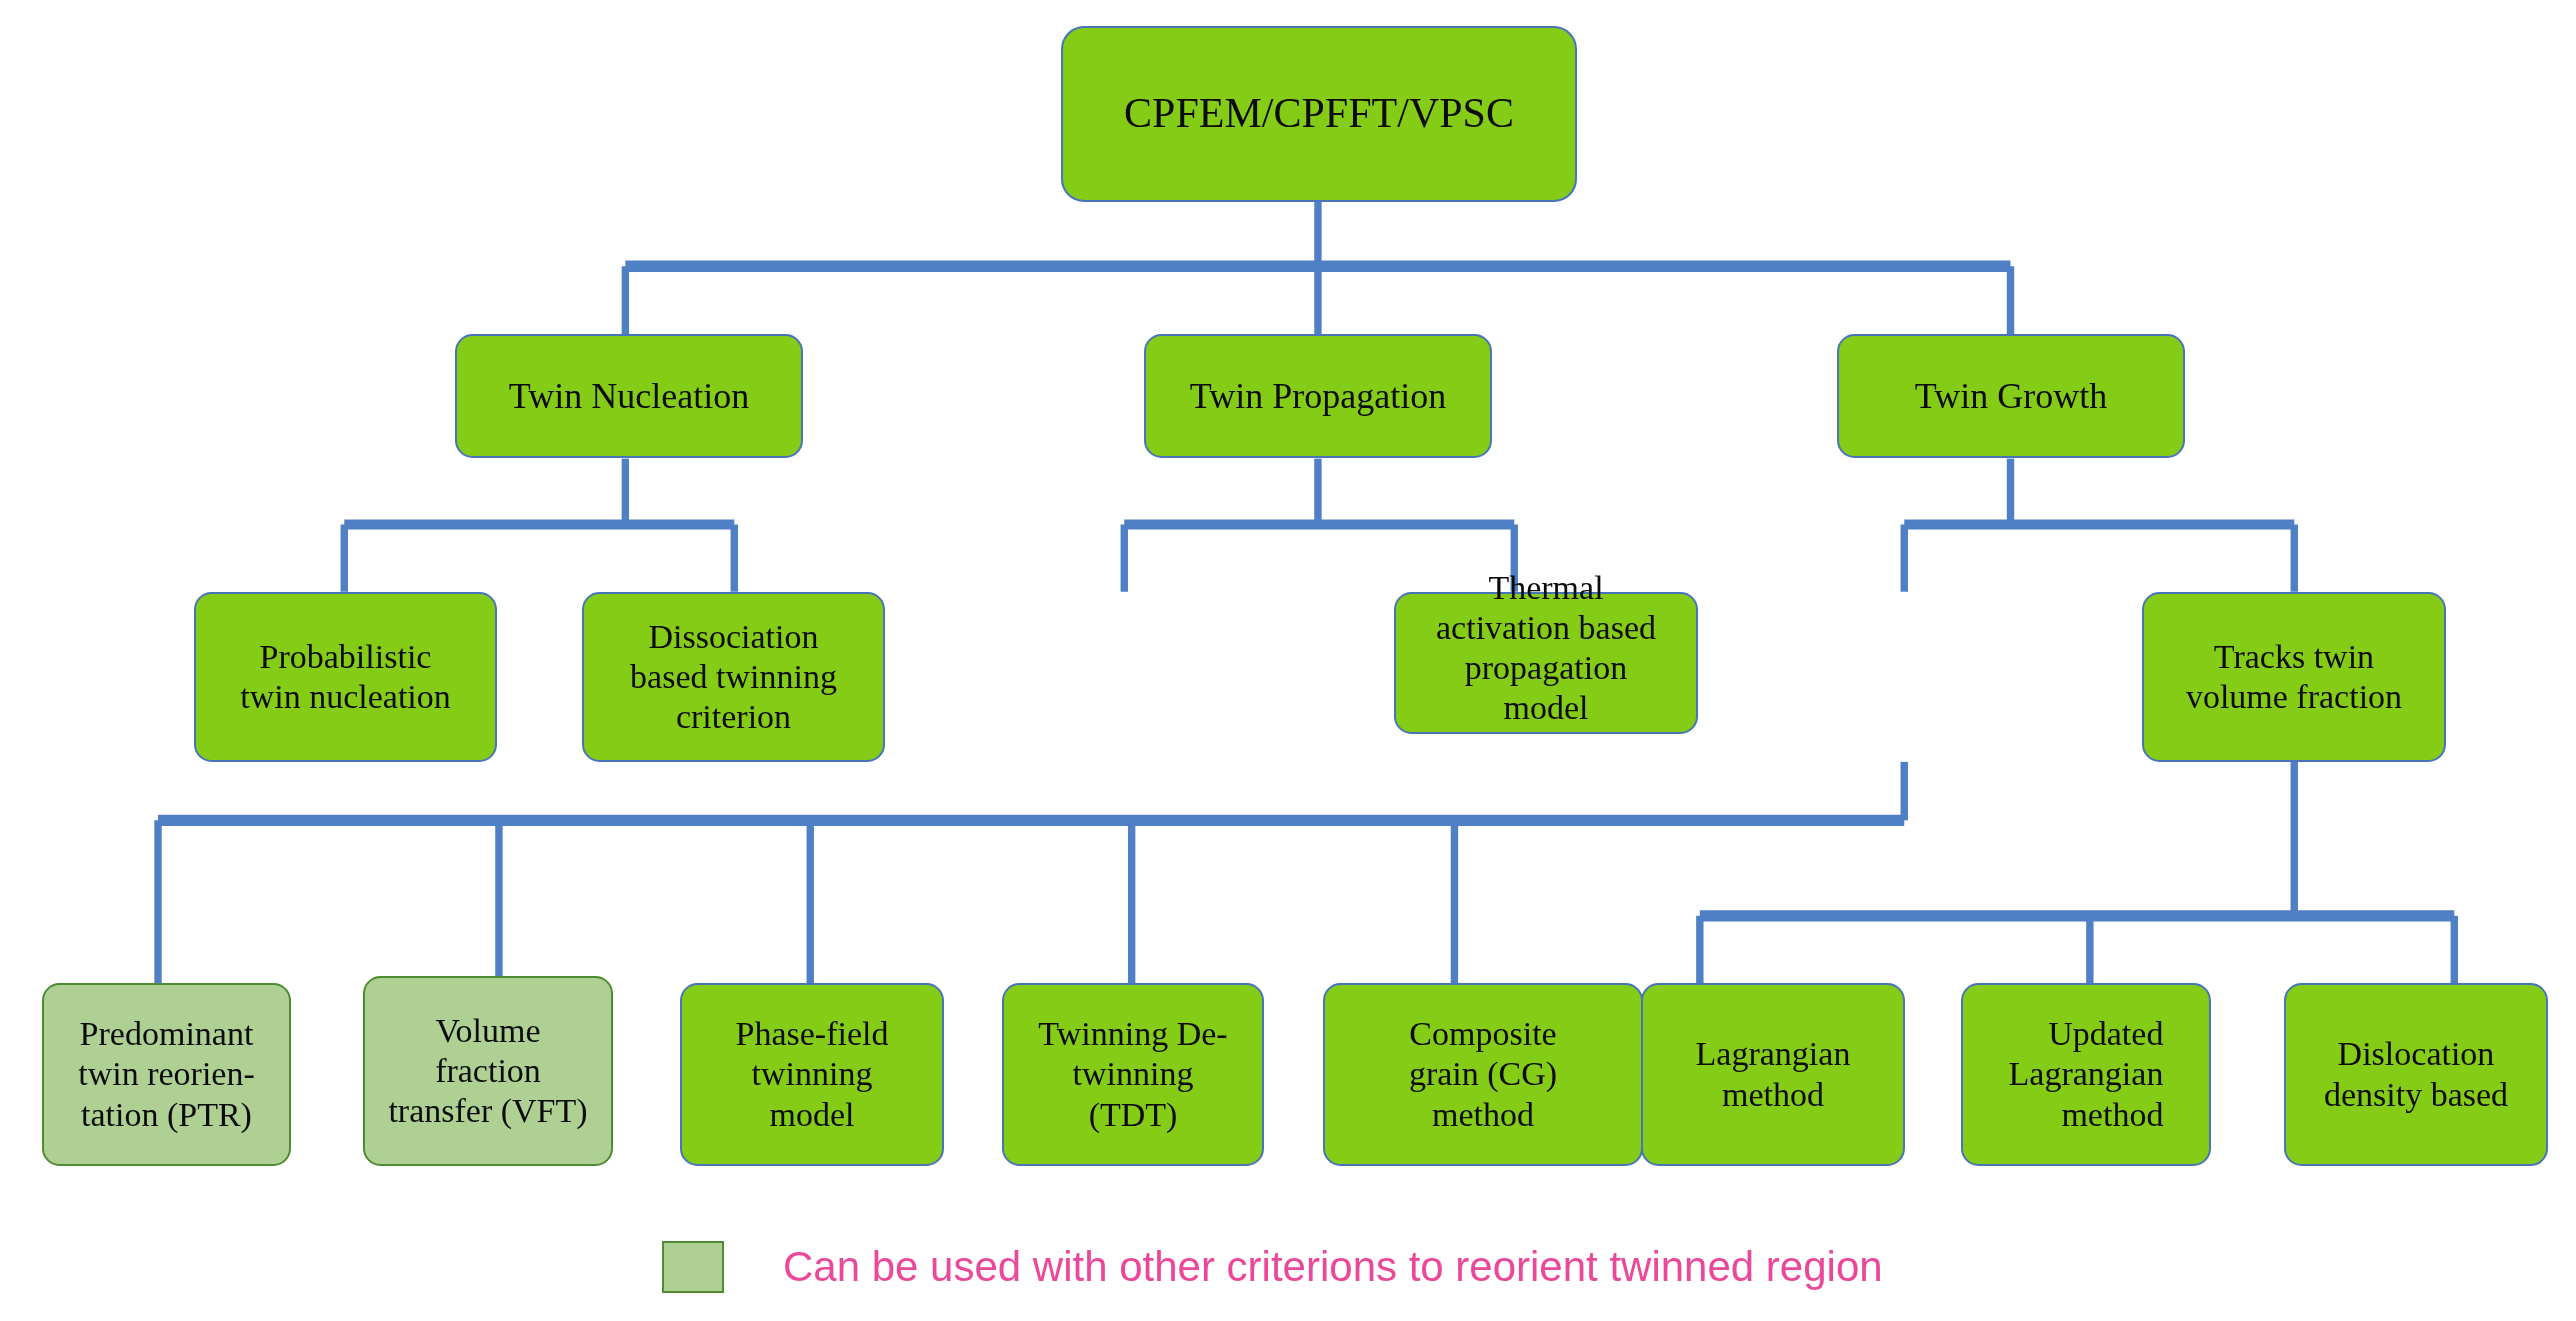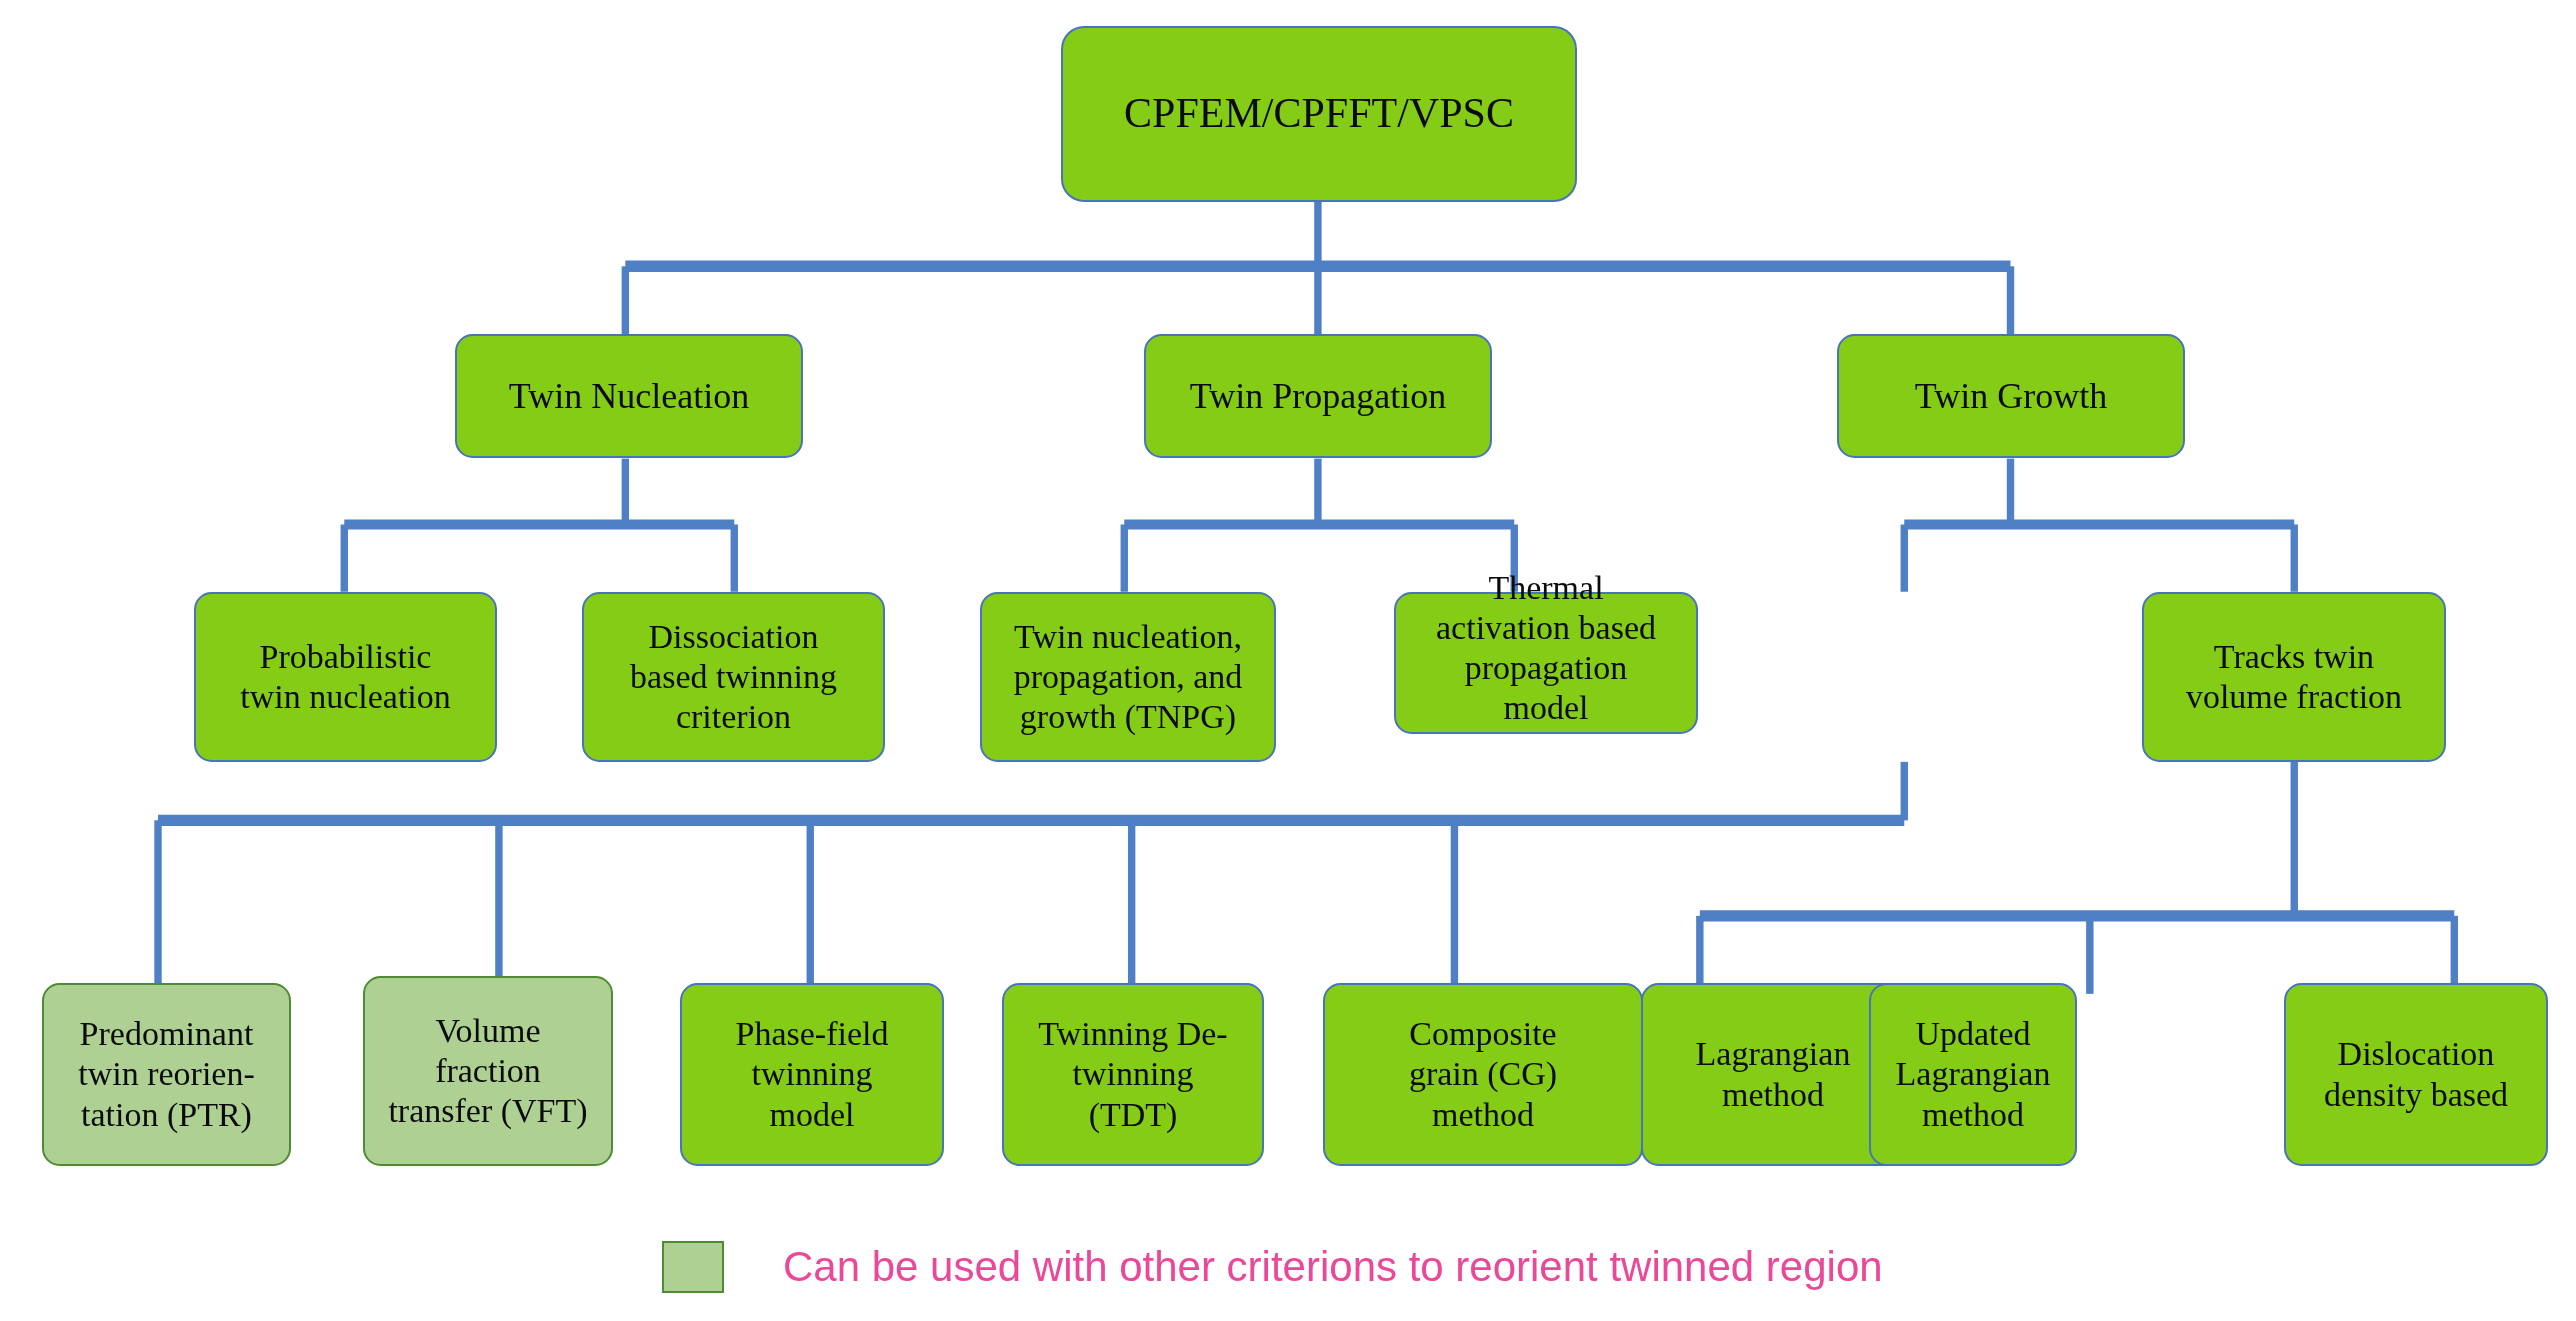--- a/index.html
+++ b/index.html
@@ -118,25 +118,20 @@
 
   <div class="node blue lvl3" style="left:582px;top:592px;width:303px;height:170px;">
     <span>Dissociation
 based twinning
 criterion</span>
   </div>
   <div class="node blue lvl3" style="left:194px;top:592px;width:303px;height:170px;">
     <span>Probabilistic
 twin nucleation</span>
   </div>
-  <div class="node blue lvl3" style="left:980px;top:592px;width:296px;height:170px;">
-    <span>Twin nucleation,
-propagation,  and
-growth (TNPG)</span>
-  </div>
   <div class="node blue lvl3" style="left:1394px;top:592px;width:304px;height:142px;align-items:flex-end;">
     <span>Thermal
 activation based
 propagation
 model</span>
   </div>
   <div class="node blue lvl3" style="left:2142px;top:592px;width:304px;height:170px;">
     <span>Tracks twin
 volume fraction</span>
   </div>
@@ -163,21 +158,21 @@
   </div>
   <div class="node blue lvl4" style="left:1323px;top:983px;width:320px;height:183px;">
     <span>Composite
 grain (CG)
 method</span>
   </div>
   <div class="node blue lvl4" style="left:1641px;top:983px;width:264px;height:183px;">
     <span>Lagrangian
 method</span>
   </div>
-  <div class="node blue lvl4" style="left:1869px;top:983px;width:208px;height:183px;">
+  <div class="node blue lvl4" style="left:1961px;top:983px;width:250px;height:183px;text-align:right;">
     <span>Updated
 Lagrangian
 method</span>
   </div>
   <div class="node blue lvl4" style="left:2284px;top:983px;width:264px;height:183px;">
     <span>Dislocation
 density based</span>
   </div>
 
   <div id="legend-swatch"></div>

